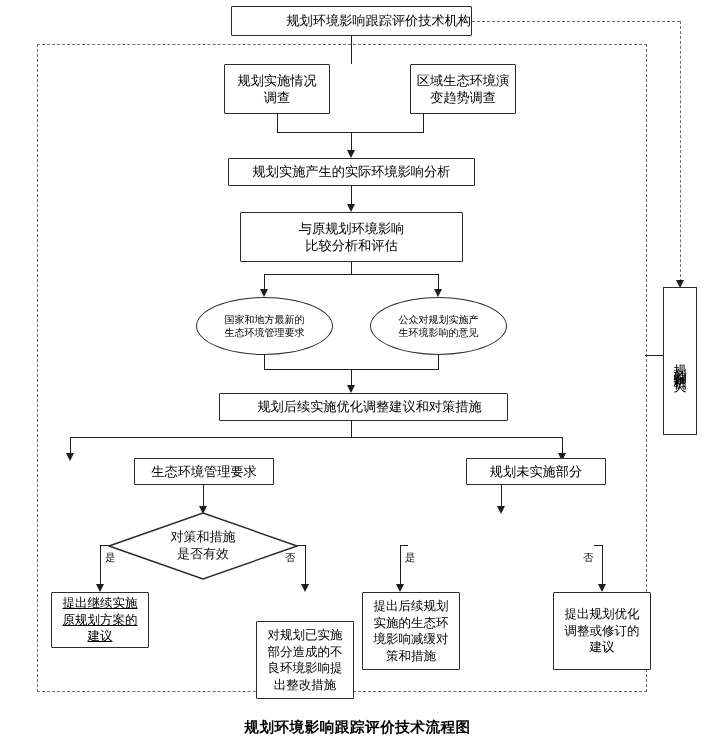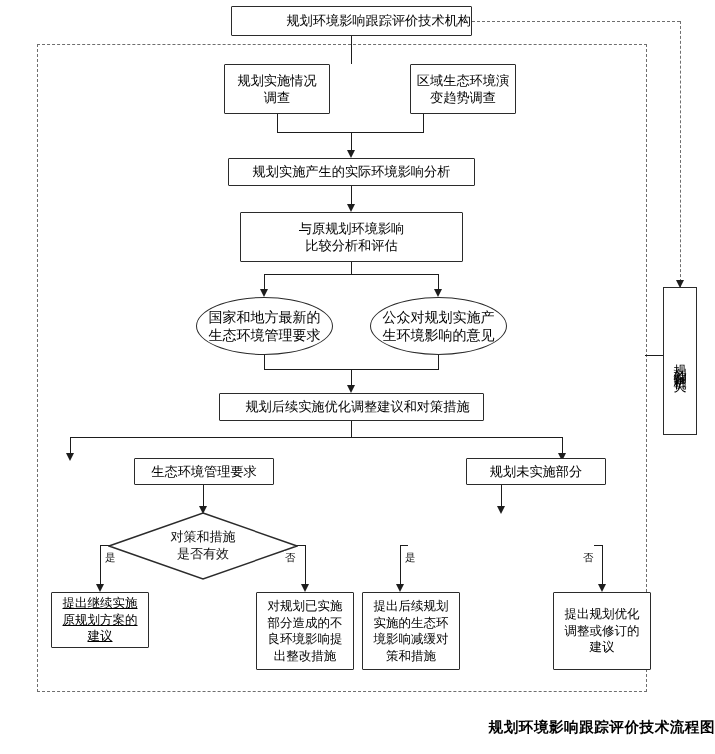--- a/index.html
+++ b/index.html
@@ -27,21 +27,21 @@
     z-index:3;
   }
   .rect{
     border:1.3px solid #2b2b2b;
     border-radius:1px;
     font-size:13.2px;
   }
   .ellipse{
     border:1.3px solid #2b2b2b;
     border-radius:50%/50%;
-    font-size:14px;
+    font-size:10px;
     text-align:center;
   }
   .vertbox{
     border:1.3px solid #2b2b2b;
     writing-mode:vertical-rl;
     text-orientation:upright;
     letter-spacing:3px;
     font-size:13px;
     padding-top:4px;
   }
@@ -104,21 +104,21 @@
     font-size:10.5px;
     color:#111;
     z-index:4;
     background:#fff;
     padding:0 1px;
   }
 
   #caption{
     position:absolute;
     left:0;right:0;
-    text-align:right;
+    text-align:center;
     font-size:14.6px;
     font-weight:bold;
     letter-spacing:.5px;
     color:#000;
   }
 </style>
 </head>
 <body>
 
 <div id="stage">
@@ -184,21 +184,21 @@
     <span>公众对规划实施产
 生环境影响的意见</span>
   </div>
 
   <div class="ln lnv" style="left:264px;top:353px;height:17px;"></div>
   <div class="ln lnv" style="left:438px;top:353px;height:17px;"></div>
   <div class="ln lnh" style="left:264px;top:369px;width:175px;"></div>
   <div class="ln lnv" style="left:351px;top:369px;height:17px;"></div>
   <div class="arrow" style="left:346.5px;top:385px;"></div>
 
-  <div class="node rect" style="left:219px;top:393px;width:265px;height:28px;padding-left:12px;">
+  <div class="node rect" style="left:219px;top:393px;width:289px;height:28px;padding-left:12px;">
     <span>规划后续实施优化调整建议和对策措施</span>
   </div>
 
   <div class="ln lnv" style="left:351px;top:421px;height:17px;"></div>
   <div class="ln lnh" style="left:70px;top:437px;width:493px;"></div>
   <div class="ln lnv" style="left:70px;top:437px;height:18px;"></div>
   <div class="ln lnv" style="left:562px;top:437px;height:18px;"></div>
   <div class="arrow" style="left:66px;top:453px;"></div>
   <div class="arrow" style="left:558px;top:453px;"></div>
 
@@ -242,21 +242,21 @@
   <div class="ln lnv" style="left:602px;top:545px;height:41px;"></div>
   <div class="arrow" style="left:598px;top:584px;"></div>
   <div class="edge-label" style="left:582px;top:551px;">否</div>
 
   <div class="node rect" style="left:51px;top:592px;width:98px;height:56px;font-size:12.5px;text-decoration:underline;">
     <span>提出继续实施
 原规划方案的
 建议</span>
   </div>
 
-  <div class="node rect" style="left:256px;top:592px;width:98px;height:78px;font-size:12.5px;">
+  <div class="node rect" style="left:256px;top:621px;width:98px;height:78px;font-size:12.5px;">
     <span>对规划已实施
 部分造成的不
 良环境影响提
 出整改措施</span>
   </div>
 
   <div class="node rect" style="left:362px;top:592px;width:98px;height:78px;font-size:12.5px;">
     <span>提出后续规划
 实施的生态环
 境影响减缓对

